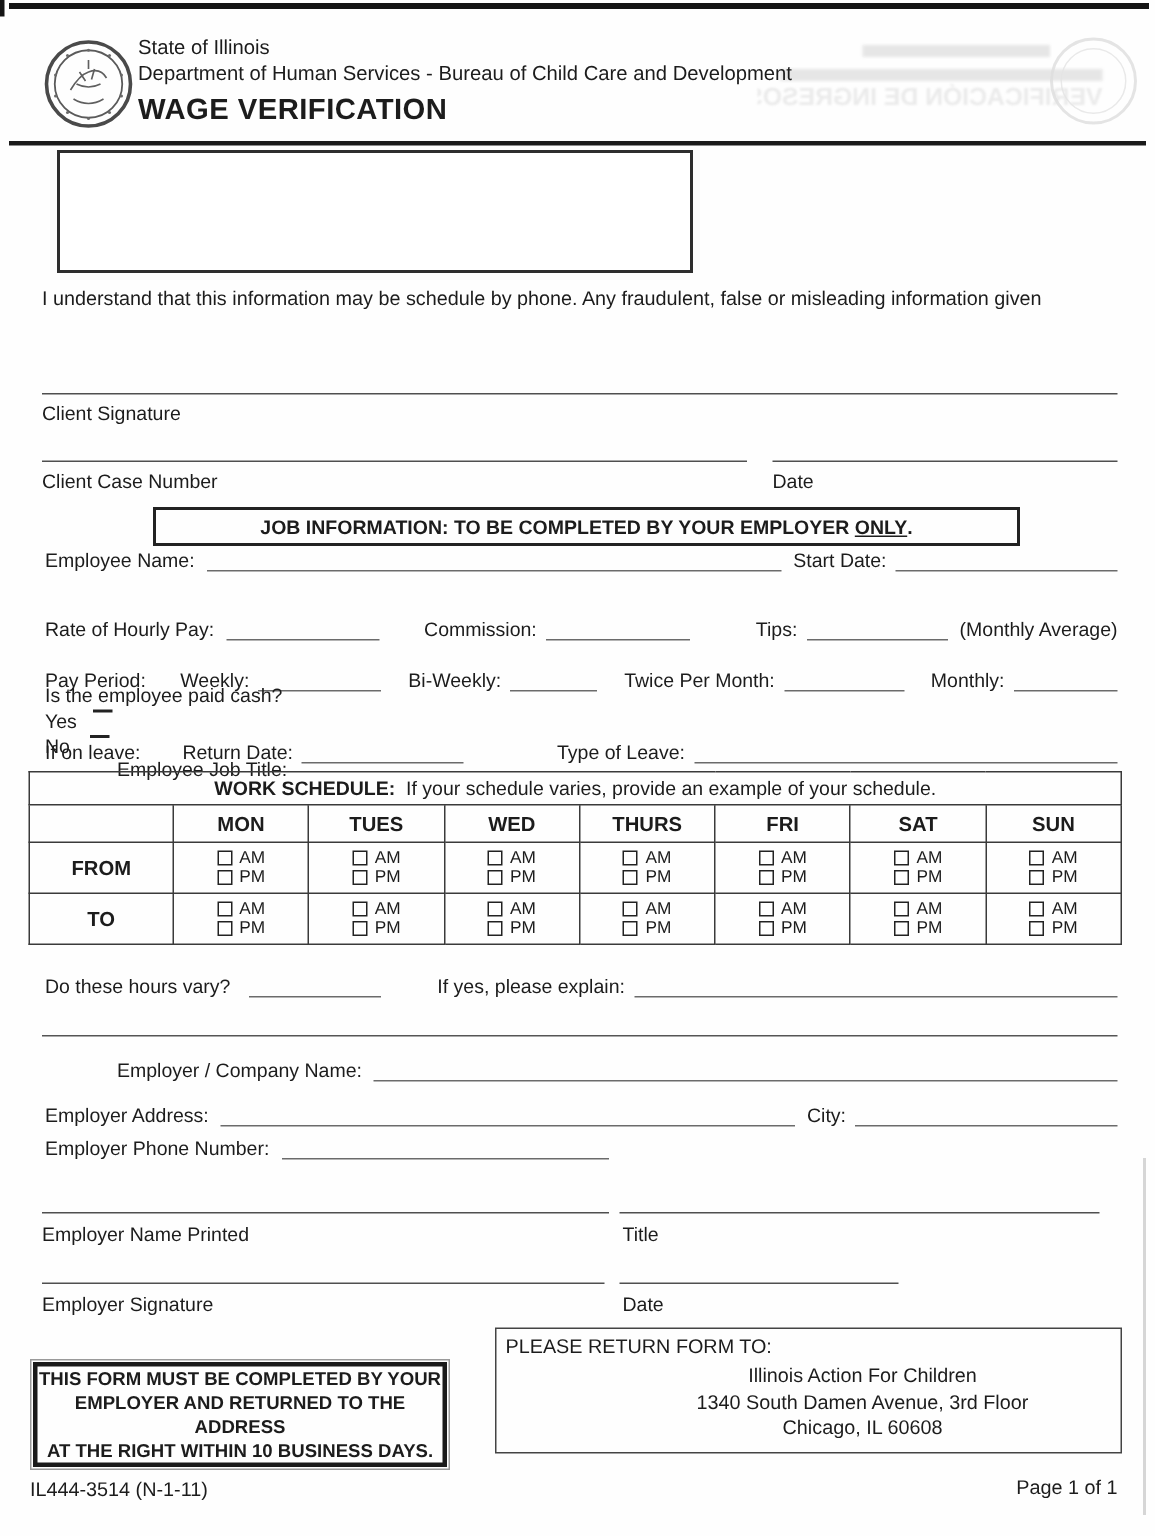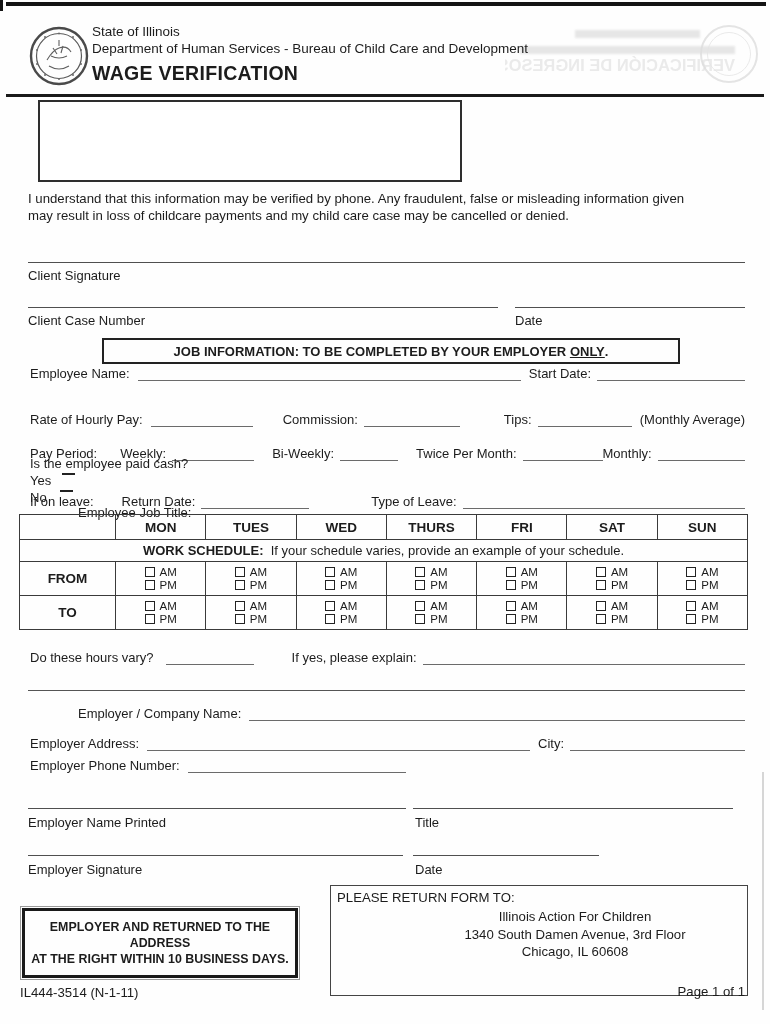--- a/index.html
+++ b/index.html
@@ -53,21 +53,21 @@
 
   #full-line { left:28px; right:25px; top:690px; border-bottom:1.6px solid #555; }
 
   
   .sig { border-bottom:1.6px solid #4f4f4f; }
 
   
   #notice { left:22px; top:908px; width:276px; height:70px; border:3px solid #1a1a1a; outline:1px solid #9a9a9a; outline-offset:1px;
             display:flex; flex-direction:column; justify-content:center; text-align:center;
             font-size:12.4px; font-weight:bold; line-height:16px; }
-  #retbox { left:330px; top:885px; width:418px; height:111px; border:1.6px solid #444; }
+  #retbox { left:330px; top:885px; width:418px; height:84px; border:1.6px solid #444; }
   #retlabel { font-size:13.2px; padding:4px 0 0 6px; }
   #retaddr { text-align:center; padding-left:72px; margin-top:3px; font-size:13.2px; line-height:17.5px; }
 
   #formnum { left:20px; top:985px; font-size:13.2px; }
   #pagenum { right:25px; top:984px; font-size:13.2px; }
 </style>
 </head>
 <body>
 
 <div id="page">
@@ -106,22 +106,21 @@
       </g>
     </svg>
   </div>
   <div id="agency1" class="abs lbl">State of Illinois</div>
   <div id="agency2" class="abs lbl">Department of Human Services - Bureau of Child Care and Development</div>
   <div id="title" class="abs">WAGE VERIFICATION</div>
   <div id="hdr-rule" class="abs"></div>
 
   <div id="authbox" class="abs"></div>
   <div id="para" class="abs">
-    <div>I understand that this information may be verified by phone.  Any fraudulent, false or misleading information given</div>
-    <div>may result in loss of childcare payments and my child care case may be cancelled or denied.</div>
+    <div>I understand that this information may be schedule by phone.  Any fraudulent, false or misleading information given</div>
   </div>
 
   <div id="cs-line" class="abs"></div>
   <div class="abs lbl" style="left:28px; top:268px;">Client Signature</div>
   <div id="ccn-line" class="abs"></div>
   <div id="date-line" class="abs"></div>
   <div class="abs lbl" style="left:28px; top:313px;">Client Case Number</div>
   <div class="abs lbl" style="left:515px; top:313px;">Date</div>
 
   <div id="banner" class="abs">
@@ -146,21 +145,21 @@
   </div>
 
   <div class="row" style="left:30px; right:25px; top:446px; height:18px;">
     <span class="lbl">Pay Period:</span>
     <span class="lbl" style="margin-left:23px;">Weekly:</span>
     <span class="fill" style="width:82px; margin-left:6px;"></span>
     <span class="lbl" style="margin-left:18px;">Bi-Weekly:</span>
     <span class="fill" style="width:58px; margin-left:6px;"></span>
     <span class="lbl" style="margin-left:18px;">Twice Per Month:</span>
     <span class="fill" style="width:80px; margin-left:6px;"></span>
-    <span class="lbl" style="">Monthly:</span>
+    <span class="lbl" style="margin-left:18px;">Monthly:</span>
     <span class="fill grow" style="margin-left:6px;"></span>
   </div>
 
   <div class="row" style="left:30px; right:25px; top:456px; height:20px;flex-direction:column;">
     <span class="lbl">Is the employee paid cash?</span>
     <span class="cb2" style="margin-left:32px;"></span>
     <span class="lbl">Yes</span>
     <span class="cb2" style="margin-left:30px;"></span>
     <span class="lbl">No</span>
     <span class="lbl" style="margin-left:48px;">Employee Job Title:</span>
@@ -181,36 +180,36 @@
         <col>
         <col>
         <col>
         <col>
         <col>
         <col>
         <col>
       </colgroup>
     <tbody>
         <tr>
+      <td class="cap" colspan="8">
+        <span class="t">WORK SCHEDULE:</span>&nbsp;
+        <span>If your schedule varies, provide an example of your schedule.</span>
+      </td>
+    </tr>
+    <tr>
       <th class="day"></th>
       <th class="day">MON</th>
       <th class="day">TUES</th>
       <th class="day">WED</th>
       <th class="day">THURS</th>
       <th class="day">FRI</th>
       <th class="day">SAT</th>
       <th class="day">SUN</th>
     </tr>
     <tr>
-      <td class="cap" colspan="8">
-        <span class="t">WORK SCHEDULE:</span>&nbsp;
-        <span>If your schedule varies, provide an example of your schedule.</span>
-      </td>
-    </tr>
-    <tr>
       <td class="rowlab">FROM</td>
       <td class="cell">
             <div class="cbl">
               <span class="cb"></span>
               <span class="ampm">AM</span>
             </div>
             <div class="cbl">
               <span class="cb"></span>
               <span class="ampm">PM</span>
             </div>
@@ -379,20 +378,21 @@
   <div class="abs sig" style="left:413px; top:808px; width:320px;"></div>
   <div class="abs lbl" style="left:28px; top:815px;">Employer Name Printed</div>
   <div class="abs lbl" style="left:415px; top:815px;">Title</div>
 
   <div class="abs sig" style="left:28px; top:855px; width:375px;"></div>
   <div class="abs sig" style="left:413px; top:855px; width:186px;"></div>
   <div class="abs lbl" style="left:28px; top:862px;">Employer Signature</div>
   <div class="abs lbl" style="left:415px; top:862px;">Date</div>
 
   <div id="notice" class="abs">
+    <div>THIS FORM MUST BE COMPLETED BY YOUR</div>
     <div>EMPLOYER AND RETURNED TO THE ADDRESS</div>
     <div>AT THE RIGHT WITHIN 10 BUSINESS DAYS.</div>
   </div>
   <div id="retbox" class="abs">
     <div id="retlabel">PLEASE RETURN FORM TO:</div>
     <div id="retaddr">
       <div>Illinois Action For Children</div>
       <div>1340 South Damen Avenue, 3rd Floor</div>
       <div>Chicago, IL 60608</div>
     </div>

